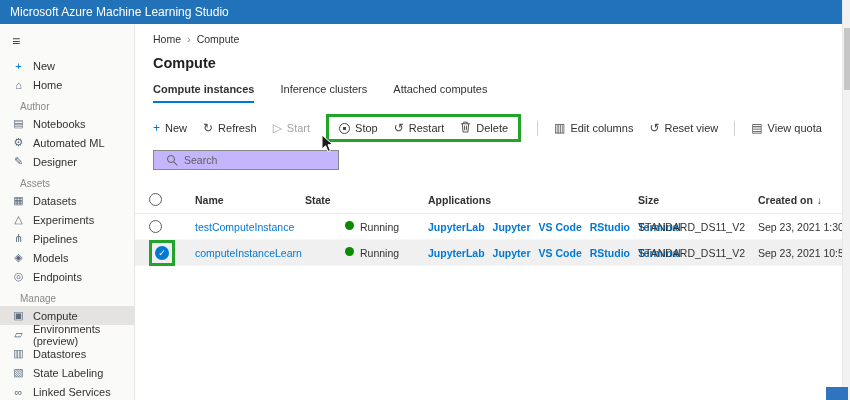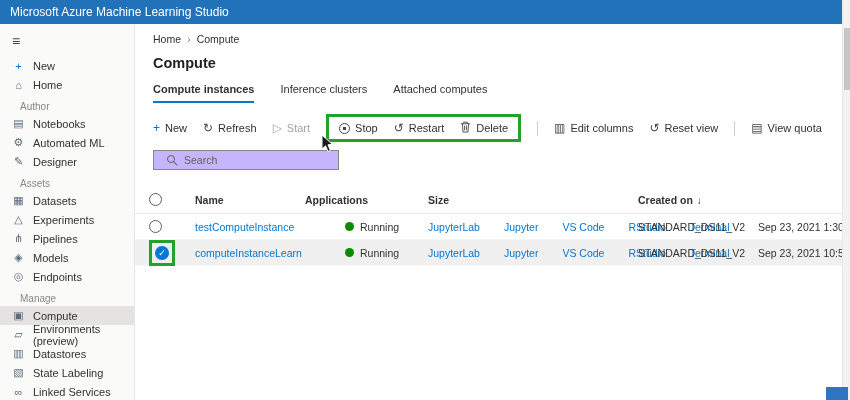--- a/index.html
+++ b/index.html
@@ -75,24 +75,24 @@
   .cell { overflow:visible; white-space:nowrap; }
   .cell.cb { display:flex; align-items:center; }
   .radio { width:13px; height:13px; border:1px solid #605e5c; border-radius:50%;
     display:inline-block; background:#fff; cursor:pointer; }
   .checkbox.checked { width:14px; height:14px; border-radius:50%;
     background:var(--accent,#0078d4); color:#fff; display:inline-flex;
     align-items:center; justify-content:center; font-size:9px; cursor:pointer; }
   .annotation-box-v { display:inline-flex; border:3px solid var(--annotation,#22a42a);
     padding:3px; margin:-6px 0; position:relative; z-index:2; background:transparent; }
   a.link { color:var(--accent,#0078d4); text-decoration:none; cursor:pointer; }
-  .state-cell { display:flex; align-items:center;padding-left:40px; }
+  .state-cell { display:flex; align-items:flex-start;padding-left:40px; }
   .dot { width:9px; height:9px; border-radius:50%; background:var(--running,#0b8a00);
     display:inline-block; margin-right:6px; flex:none; }
-  .apps-cell { display:flex; gap:24px; }
+  .apps-cell { display:flex; gap:8px;font-weight:bold; }
   .sort-arrow { font-size:10px; margin-left:4px; color:#323130; }
 
   
   .cursor { position:absolute; left:186px; top:110px; z-index:9; pointer-events:none; }
   .scrollbar { position:absolute; right:0; top:0; width:8px; height:400px;
     background:#f2f2f2; border-left:1px solid #e8e8e8; z-index:6; }
   .scroll-thumb { position:absolute; top:28px; left:1px; width:6px; height:62px;
     background:#c6c6c6; }
   .corner-box { position:absolute; right:2px; bottom:0; width:22px; height:13px;
     background:#2e74bf; z-index:7; }
@@ -253,20 +253,21 @@
         <path d="M1 1 L1 15 L4.6 11.8 L7 17.5 L9.4 16.4 L7 10.8 L11.5 10.4 Z" fill="#1b1b1b" stroke="#ffffff" stroke-width="1"></path>
       </svg>
     </div>
 
     <div class="table">
       <div class="thead">
         <div class="cell cb">
           <span class="radio"></span>
         </div>
         <div class="cell">Name</div>
+        <div class="cell">State</div>
         <div class="cell">Applications</div>
         <div class="cell">Size</div>
         <div class="cell">
           <span>Created on</span><span class="sort-arrow">↓</span>
         </div>
       </div>
 
       <div class="trow">
         <div class="cell cb">
           <span class="radio"></span>

